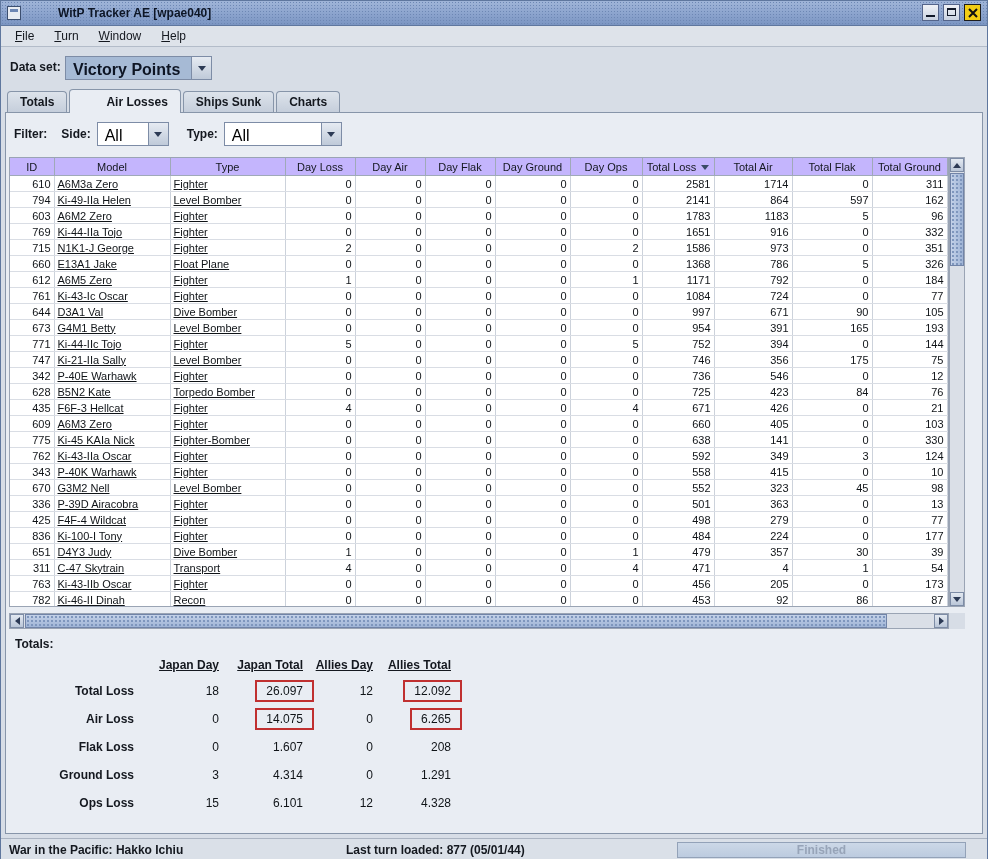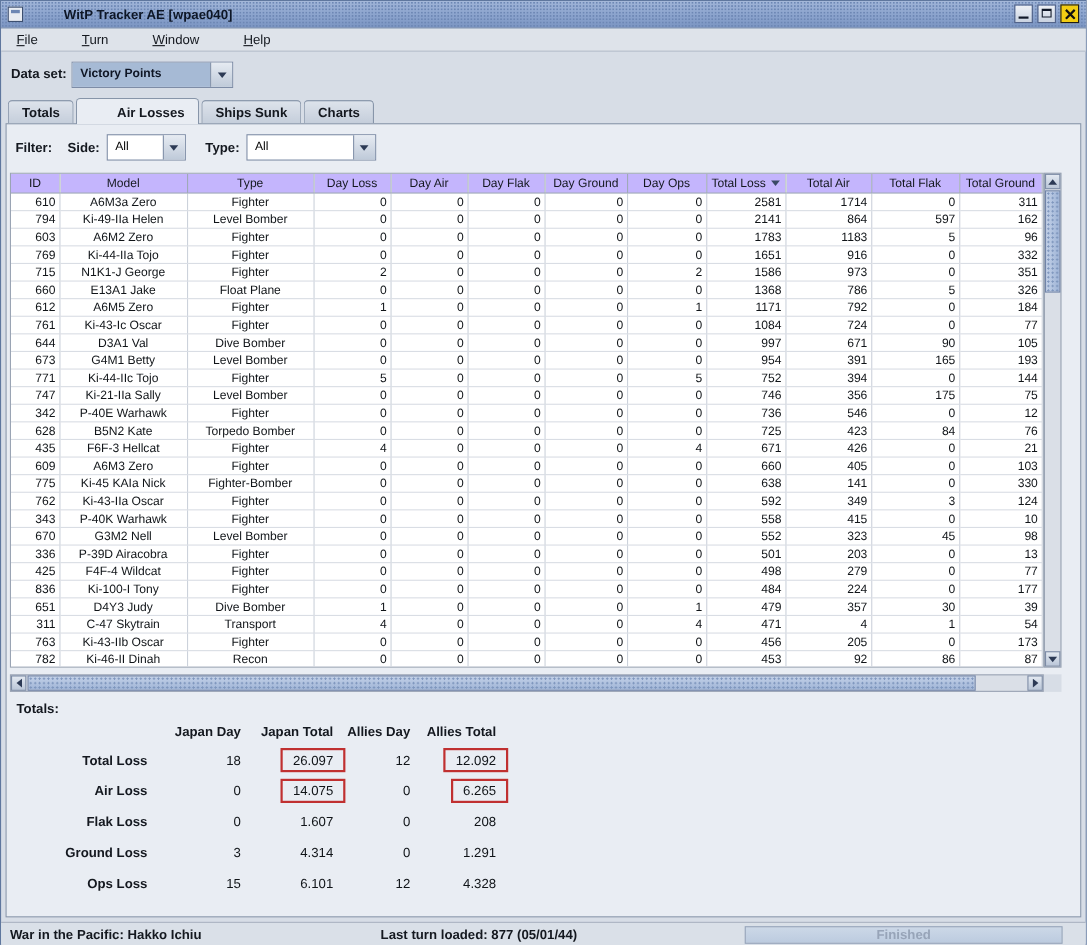--- a/index.html
+++ b/index.html
@@ -14,28 +14,28 @@
   .app-icon{position:absolute;left:6px;top:5px;width:14px;height:14px;background:#e8ecf2;border:1px solid #3c4f70;box-sizing:border-box;}
   .app-icon::after{content:"";position:absolute;left:2px;top:2px;width:8px;height:3px;background:#6d87b4;}
   .win-buttons{position:absolute;right:6px;top:3px;display:flex;gap:4px;align-items:center;}
   .win-btn{width:17px;height:17px;background:linear-gradient(#eef1f6,#c9d2e0);border:1px solid #53648a;box-sizing:border-box;position:relative;cursor:default;}
   .win-btn.close{background:#f2cd13;border:1px solid #1c1c1c;}
   .glyph-min{position:absolute;left:3px;bottom:3px;width:9px;height:0;border-bottom:2px solid #101828;}
   .glyph-max{position:absolute;left:3px;top:3px;width:9px;height:8px;border:1px solid #101828;border-top-width:2px;box-sizing:border-box;}
   .glyph-close{position:absolute;left:3px;top:3px;}
 
   
-  .menubar{position:absolute;left:0;top:25px;width:100%;height:21px;background:#dee3ea;border-bottom:1px solid #b3bcc9;display:flex;align-items:center;padding-left:4px;box-sizing:border-box;gap:20px;}
+  .menubar{position:absolute;left:0;top:25px;width:100%;height:21px;background:#dee3ea;border-bottom:1px solid #b3bcc9;display:flex;align-items:center;padding-left:4px;box-sizing:border-box;}
   .menu-item{font-size:12px;color:#14181f;padding:2px 10px;cursor:default;}
 
   
   .dataset-row{position:absolute;left:0;top:46px;width:100%;height:42px;}
   .dataset-label{position:absolute;left:9px;top:13px;font-size:12px;font-weight:bold;color:#14181f;}
   .combo{display:flex;border:1px solid #7d8ca6;height:22px;box-sizing:content-box;background:#fff;}
-  .combo .combo-value{font-size:11px;padding:4px 7px 0 7px;white-space:nowrap;box-sizing:border-box;}
+  .combo .combo-value{font-size:16px;padding:4px 7px 0 7px;white-space:nowrap;box-sizing:border-box;}
   .combo .combo-btn{width:19px;background:linear-gradient(#e6ebf2,#bfcad9);border-left:1px solid #7d8ca6;display:flex;align-items:center;justify-content:center;}
   .arrow-down{width:0;height:0;border-left:4px solid transparent;border-right:4px solid transparent;border-top:5px solid #2c3a55;}
   .dataset-combo{position:absolute;left:64px;top:9px;}
   .dataset-combo .combo-value{background:#a6bad5;font-weight:bold;width:125px;color:#0e1524;}
 
   
   .tabs{position:absolute;left:6px;top:90px;height:21px;display:flex;align-items:flex-end;gap:2px;z-index:3;}
   .tab{box-sizing:border-box;height:21px;padding:3px 12px 0 12px;border:1px solid #8795a9;border-bottom:none;border-radius:4px 4px 0 0;
     background:linear-gradient(#dde3eb,#c5cedb);font-size:12px;font-weight:bold;color:#14181f;cursor:default;}
   .tab.selected{height:24px;padding-top:5px;margin-bottom:-1px;background:#e9edf3;z-index:4;padding-left:36px;}
@@ -51,21 +51,21 @@
   .type-combo .combo-value{width:96px;}
   .type-label{margin-left:18px;}
 
   
   .table-area{position:absolute;left:3px;top:44px;width:958px;height:470px;}
   .table-viewport{position:absolute;left:0;top:0;width:940px;height:450px;overflow:hidden;background:#fff;border:1px solid #9aa4b4;box-sizing:border-box;}
   table.grid{border-collapse:collapse;table-layout:fixed;width:937px;}
   table.grid th{height:17px;background:#c4b5fd;border-right:1px solid #9fa9b8;border-bottom:1px solid #9fa9b8;font-size:11px;font-weight:normal;color:#14181f;text-align:center;padding:0 2px;overflow:hidden;white-space:nowrap;}
   table.grid td{height:15px;border-right:1px solid #ccd2db;border-bottom:1px solid #d9dde4;font-size:11px;color:#101418;padding:0 3px;overflow:hidden;white-space:nowrap;}
   td.c-id{text-align:right;padding-right:8px;}
-  td.c-left{text-align:center;padding-left:4px;}
+  td.c-left{text-align:left;padding-left:4px;text-decoration:underline;}
   td.c-num{text-align:right;padding-right:13px;}
   .sort-arrow{display:inline-block;width:0;height:0;border-left:4px solid transparent;border-right:4px solid transparent;border-top:5px solid #3a4a66;margin-left:5px;vertical-align:middle;}
 
   
   .vscrollbar{position:absolute;left:940px;top:0;width:16px;height:450px;background:#dadfe7;border:1px solid #9aa4b4;box-sizing:border-box;}
   .hscrollbar{position:absolute;left:0;top:456px;width:940px;height:16px;background:#dadfe7;border:1px solid #9aa4b4;box-sizing:border-box;}
   .sb-btn{position:absolute;width:14px;height:14px;background:linear-gradient(#e3e9f1,#bac6d8);border:1px solid #7d8ca6;box-sizing:border-box;display:flex;align-items:center;justify-content:center;}
   .vscrollbar .sb-up{left:0;top:0;}
   .vscrollbar .sb-down{left:0;bottom:0;}
   .hscrollbar .sb-left{left:0;top:0;}
@@ -76,21 +76,21 @@
   .tri-right{width:0;height:0;border-top:4px solid transparent;border-bottom:4px solid transparent;border-left:5px solid #2c3a55;}
   .v-thumb{position:absolute;left:0;top:15px;width:14px;height:93px;border:1px solid #7184a8;box-sizing:border-box;
     background-image:radial-gradient(#7e96bd 0.8px, transparent 1px),linear-gradient(to right,#c3d1e8,#9fb4d6);background-size:4px 4px,100% 100%;}
   .h-thumb{position:absolute;left:15px;top:0;width:862px;height:14px;border:1px solid #7184a8;box-sizing:border-box;
     background-image:radial-gradient(#7e96bd 0.8px, transparent 1px),linear-gradient(to bottom,#c3d1e8,#9fb4d6);background-size:4px 4px,100% 100%;}
   .sb-corner{position:absolute;left:940px;top:456px;width:16px;height:16px;background:#d7dde6;}
 
   
   .totals-label{position:absolute;left:9px;top:524px;font-size:12px;font-weight:bold;color:#14181f;}
   .totals-grid{position:absolute;left:4px;top:540px;display:grid;grid-template-columns:126px 85px 84px 70px 78px;grid-template-rows:24px;grid-auto-rows:28px;align-items:center;}
-  .t-head{font-size:12px;font-weight:bold;color:#14181f;text-align:right;padding-right:2px;}
+  .t-head{font-size:12px;font-weight:bold;color:#14181f;text-align:right;padding-right:2px;text-decoration:underline;}
   .t-label{font-size:12px;font-weight:bold;color:#14181f;text-align:right;padding-right:2px;}
   .t-cell{font-size:12px;color:#101418;text-align:right;padding-right:2px;}
   .boxed{display:inline-block;border:2px solid #c03030;padding:2px 9px;margin-right:-11px;}
 
   
   .statusbar{position:absolute;left:0;top:837px;width:100%;height:22px;background:#dae0e8;border-top:1px solid #aab3c1;}
   .status-left{position:absolute;left:8px;top:4px;font-size:12px;font-weight:bold;color:#14181f;}
   .status-center{position:absolute;left:345px;top:4px;font-size:12px;font-weight:bold;color:#14181f;}
   .progressbar{position:absolute;left:676px;top:3px;width:289px;height:16px;border:1px solid #93a2b8;background:linear-gradient(#ccd8e7,#bccbdf);box-sizing:border-box;}
   .progress-label{font-size:12px;font-weight:bold;color:#97a4b8;text-align:center;line-height:14px;}
@@ -481,21 +481,21 @@
               <tr>
     <td class="c-id">336</td>
     <td class="c-left">P-39D Airacobra</td>
     <td class="c-left">Fighter</td>
     <td class="c-num">0</td>
     <td class="c-num">0</td>
     <td class="c-num">0</td>
     <td class="c-num">0</td>
     <td class="c-num">0</td>
     <td class="c-num">501</td>
-    <td class="c-num">203</td>
+    <td class="c-num">363</td>
     <td class="c-num">0</td>
     <td class="c-num">13</td>
   </tr>
               <tr>
     <td class="c-id">425</td>
     <td class="c-left">F4F-4 Wildcat</td>
     <td class="c-left">Fighter</td>
     <td class="c-num">0</td>
     <td class="c-num">0</td>
     <td class="c-num">0</td>

